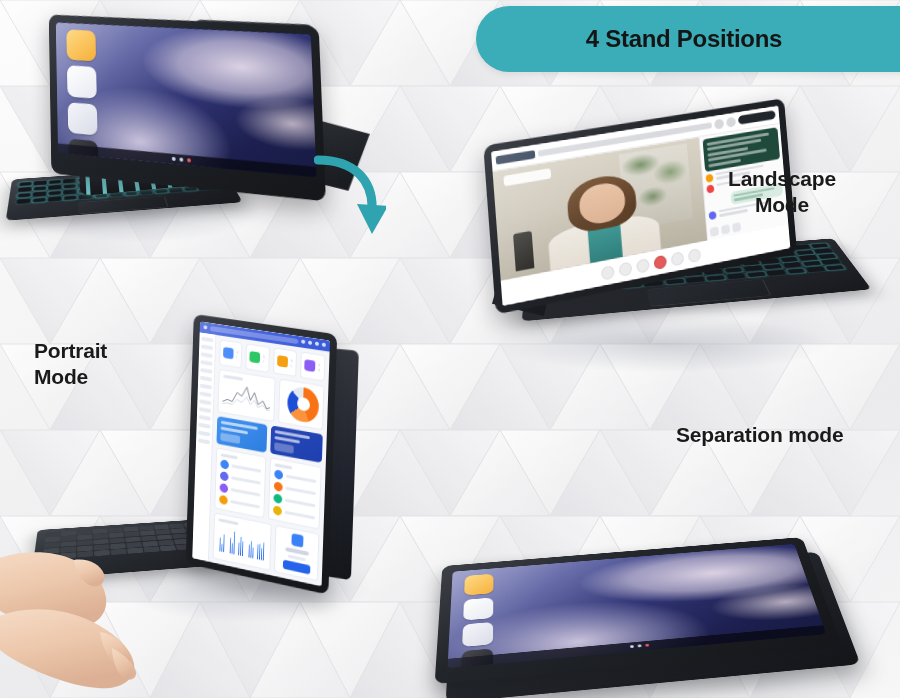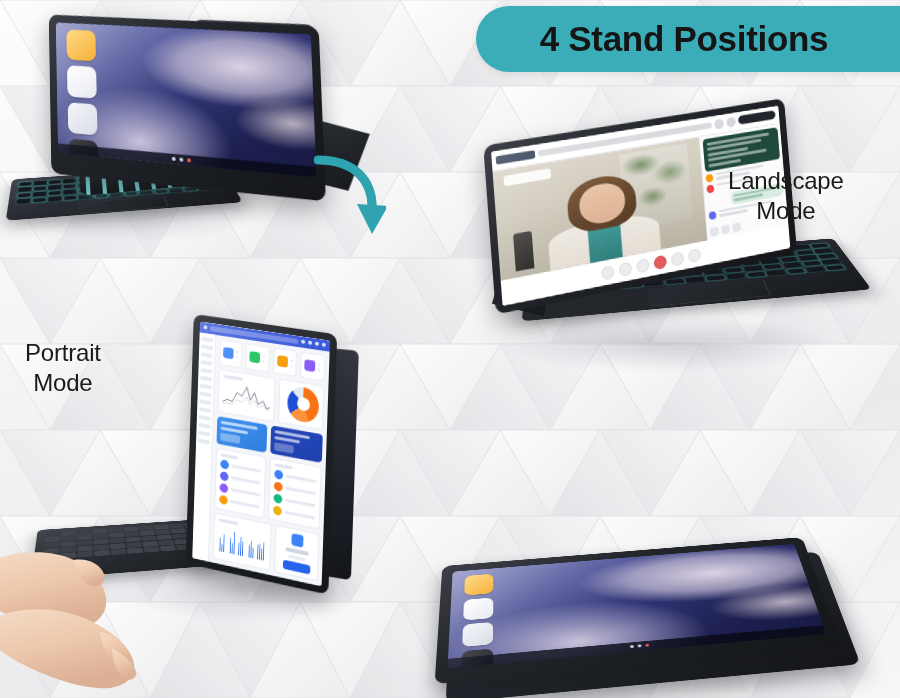--- a/index.html
+++ b/index.html
@@ -34,39 +34,39 @@
     border-radius: 34px 0 0 34px;
     display: flex;
     align-items: center;
     justify-content: center;
     padding-right: 14px;
     box-sizing: border-box;
     box-shadow: 0 2px 7px rgba(0,0,0,.09);
   }
   #banner .btxt {
     color: #151515;
-    font-size: 35px;
+    font-size: 24px;
     font-weight: bold;
     letter-spacing: -.3px;
     white-space: nowrap;
   }
 
   
   .mode-label {
     position: absolute;
     color: #1a1a1a;
-    font-size: 24px;
-    font-weight: normal;
+    font-size: 21px;
+    font-weight: bold;
     letter-spacing: -.2px;
     line-height: 1.25;
     white-space: pre-line;
   }
   #label-floating   { left: 258px; top: 220px; }
   #label-landscape  { left: 728px; top: 166px; text-align: center; }
-  #label-portrait   { left: 25px;  top: 338px; text-align: center; }
+  #label-portrait   { left: 34px;  top: 338px; text-align: left; }
   #label-separation { left: 676px; top: 422px; }
 
   
   .arrow { position: absolute; }
   #arrow-floating   { left: 306px; top: 140px; }
 
   
   .scene { position: absolute; }
 
   
@@ -1007,14 +1007,15 @@
               <span class="sdot"></span>
             <span class="sdot" style="background:#e35b5b;"></span>
           </div>
           <div class="gloss"></div>
         </div>
       </div>
     </div>
 
   </div>
 
+  <div id="label-separation" class="mode-label">Separation mode</div>
 
 </div>
 
 </body></html>

